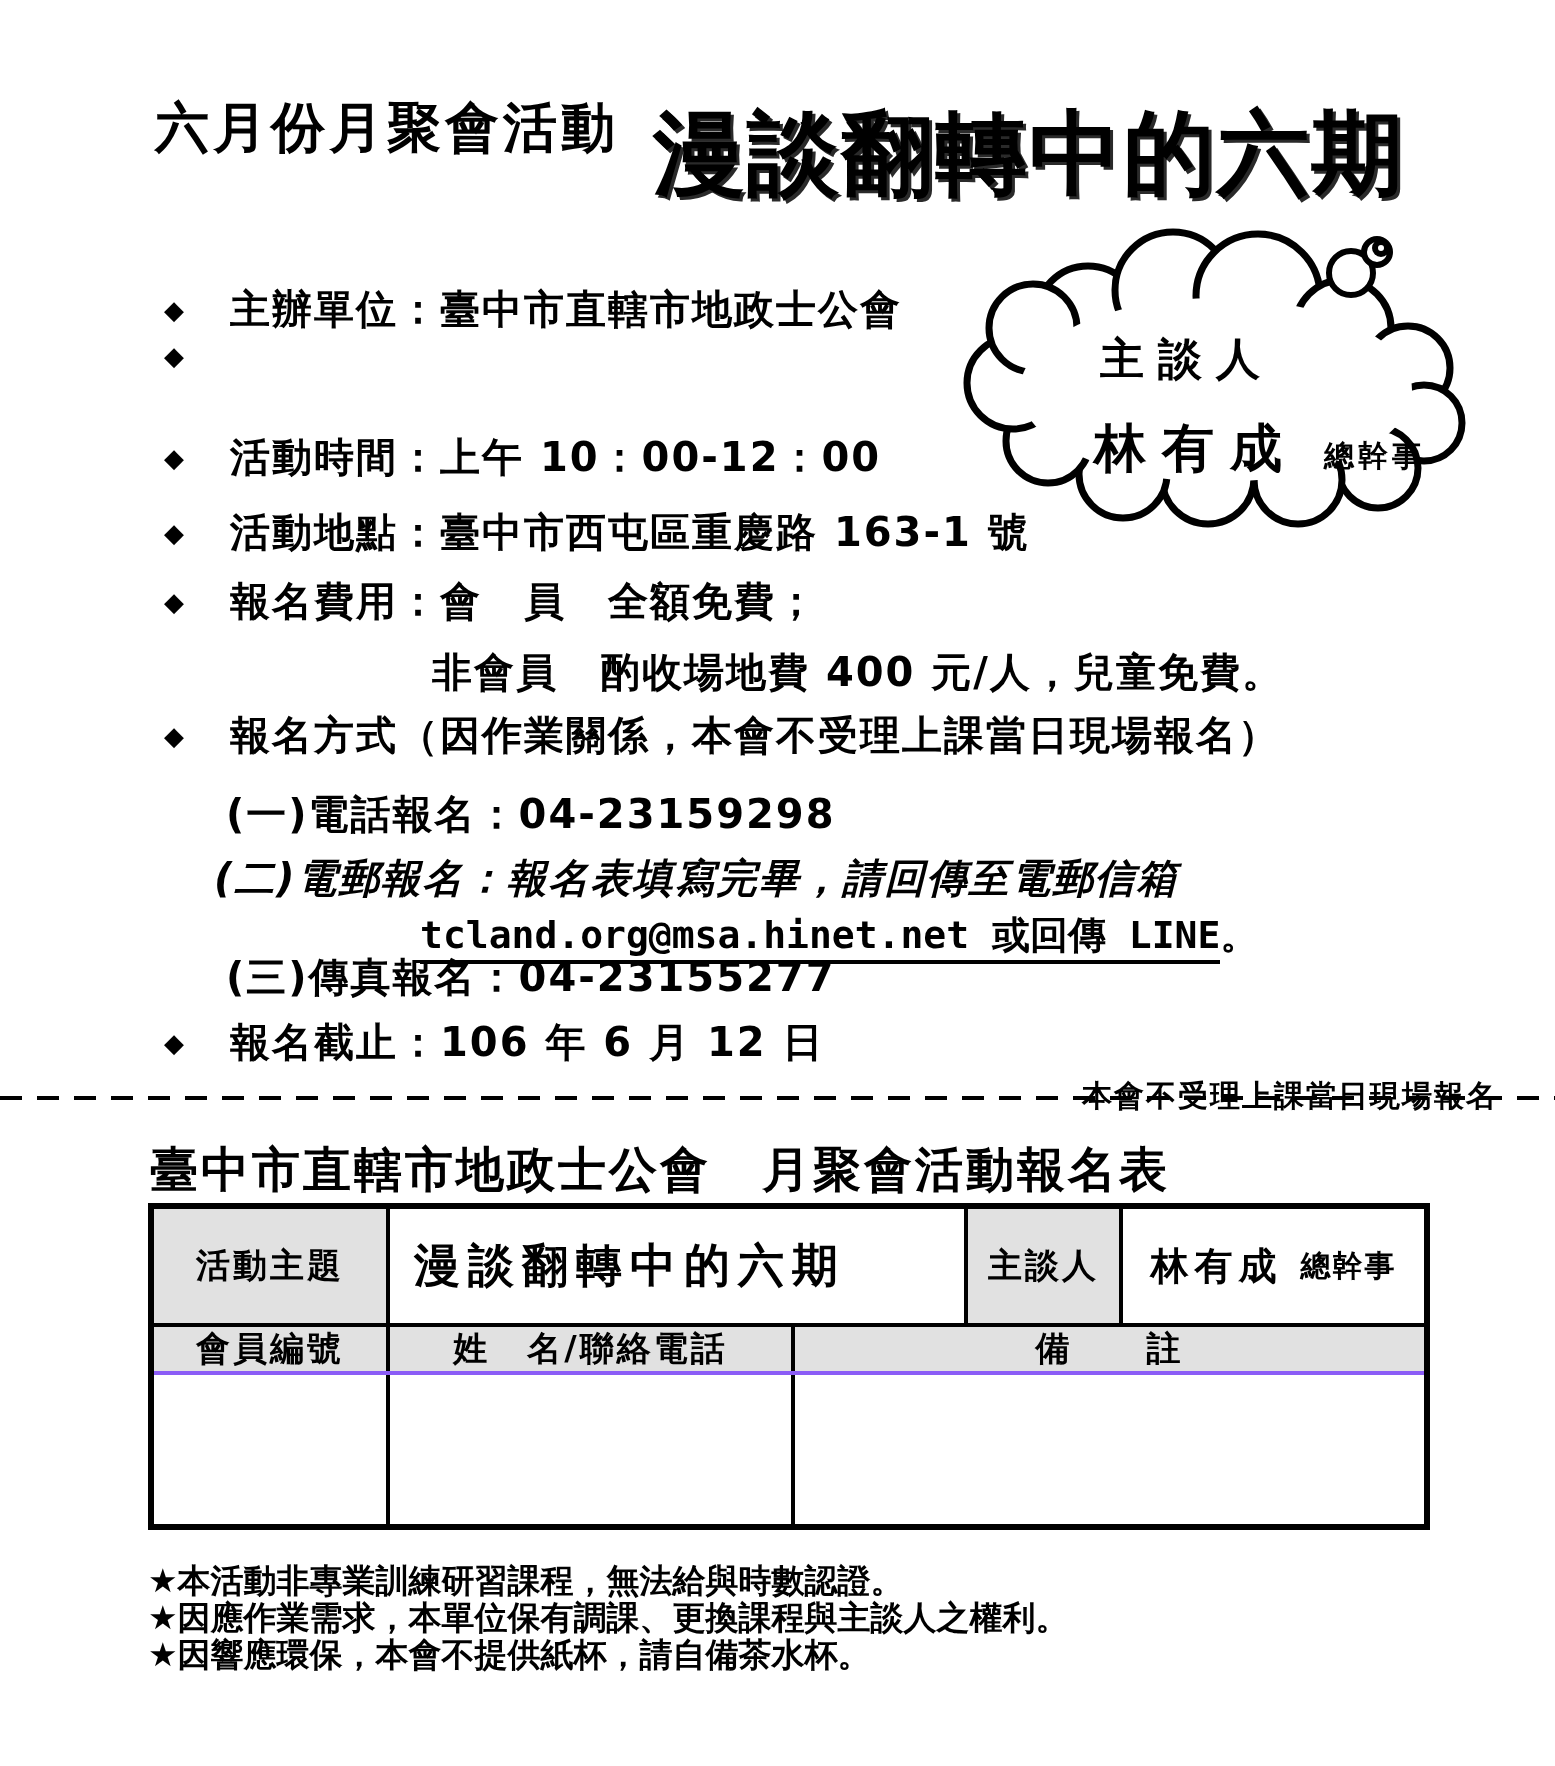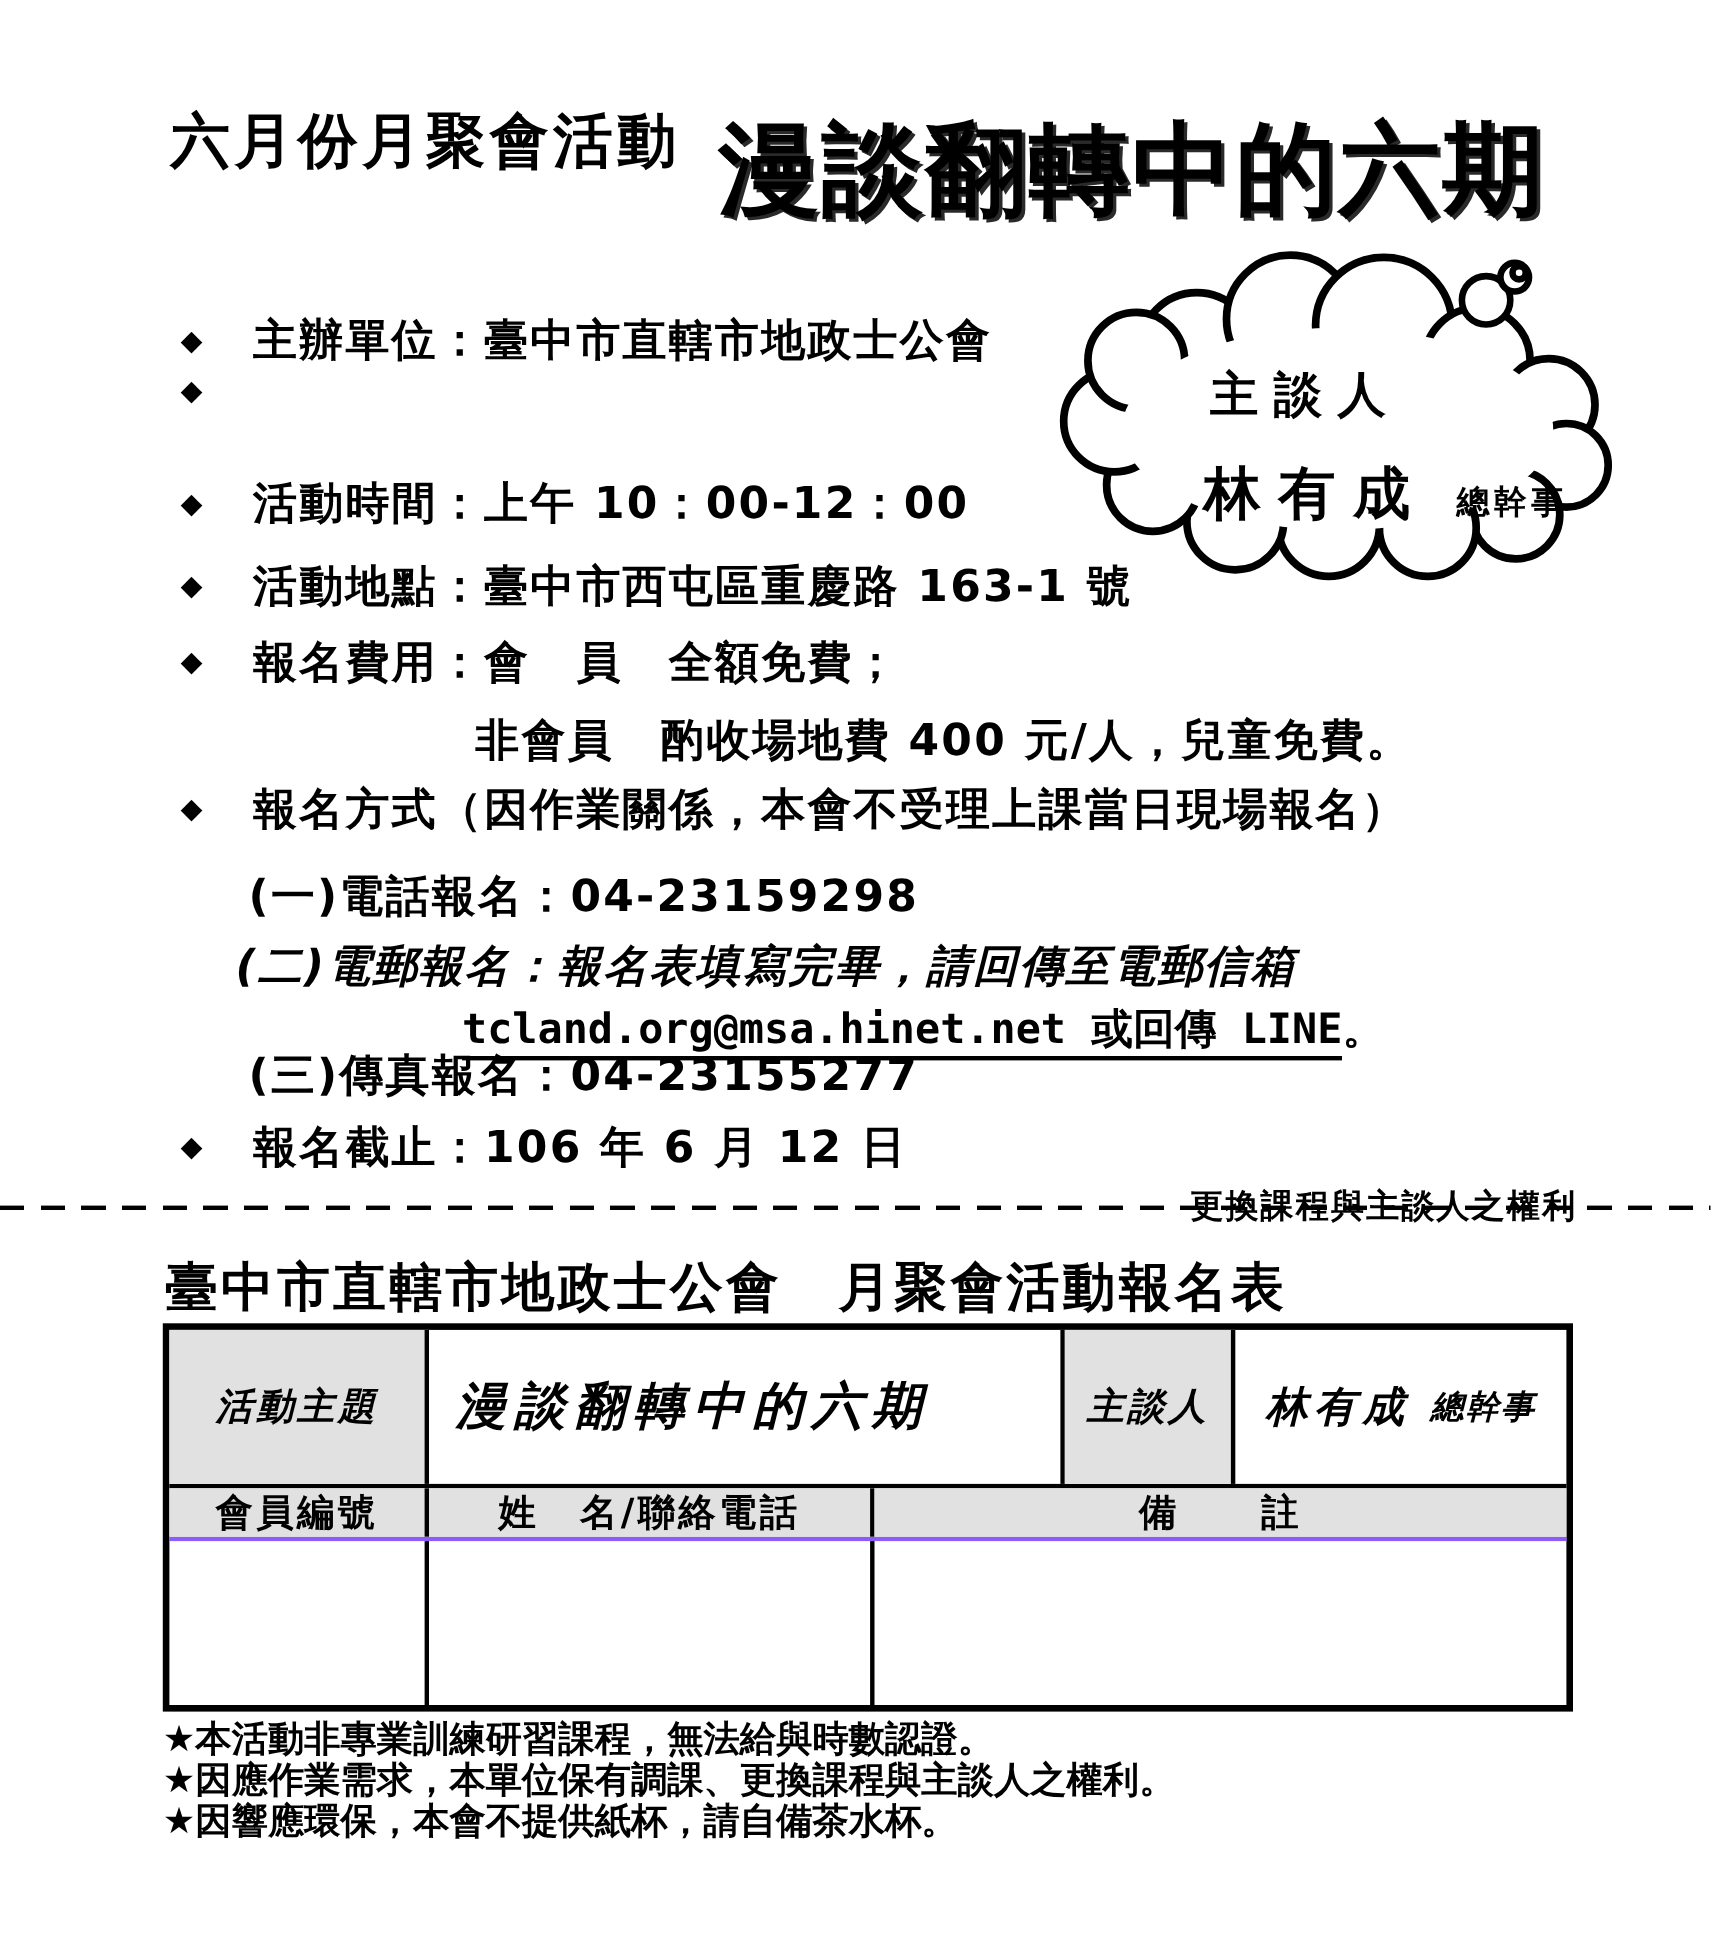--- a/index.html
+++ b/index.html
@@ -58,21 +58,21 @@
     position:absolute; left:1082px; top:1076px;
     font-family:"DejaVu Serif", serif; font-size:30px; font-weight:bold; letter-spacing:2px; white-space:nowrap;
   }
 
   
   .formtitle {
     position:absolute; left:150px; top:1138px;
     font-family:"DejaVu Serif", serif; font-size:48px; font-weight:bold; letter-spacing:3px; white-space:nowrap;
   }
   .regtable { position:absolute; left:148px; top:1203px; width:1282px; border:6px solid #000; background:#fff; }
-  .trow1 { display:grid; grid-template-columns:236px 578px 155px 1fr; height:144px; border-bottom:4px solid #000;font-style:italic; }
+  .trow1 { display:grid; grid-template-columns:236px 578px 155px 1fr; height:118px; border-bottom:4px solid #000; }
   .trow2 { display:grid; grid-template-columns:236px 405px 1fr; height:48px; border-bottom:4px solid #8b5cf6; }
   .trow3 { display:grid; grid-template-columns:236px 405px 1fr; height:149px; }
   .cell { border-right:4px solid #000; display:flex; align-items:center; justify-content:center; overflow:hidden; }
   .cell.last { border-right:none; }
   .gray { background:#e1e1e1; }
   .hdr  { font-family:"DejaVu Serif", serif; font-size:34px; font-weight:bold; letter-spacing:3px; white-space:nowrap; }
   .topicval {
     justify-content:flex-start; padding-left:24px;
     font-family:"DejaVu Serif", serif; font-size:46px; font-weight:bold; letter-spacing:8px; white-space:nowrap;
   }
@@ -126,21 +126,21 @@
 <div class="bl p5"><span class="dm">◆</span><span>報名費用：會　員　全額免費；</span></div>
 <div class="sub s-fee">非會員　酌收場地費 400 元/人，兒童免費。</div>
 <div class="bl p7"><span class="dm">◆</span><span>報名方式（因作業關係，本會不受理上課當日現場報名）</span></div>
 <div class="sub s-phone">(一)電話報名：04-23159298</div>
 <div class="sub s-mail">(二)電郵報名：報名表填寫完畢，請回傳至電郵信箱</div>
 <div class="sub s-addr"><span class="ul">tcland.org@msa.hinet.net 或回傳 LINE</span><span>。</span></div>
 <div class="sub s-fax">(三)傳真報名：04-23155277</div>
 <div class="bl p12"><span class="dm">◆</span><span>報名截止：106 年 6 月 12 日</span></div>
 
 <div class="cutline"></div>
-<div class="cuttext">更換課程與主談人之權利</div>
+<div class="cuttext">本會不受理上課當日現場報名</div>
 
 <div class="formtitle">臺中市直轄市地政士公會　月聚會活動報名表</div>
 
 <div class="regtable">
   <div class="trow1">
     <div class="cell gray hdr">活動主題</div>
     <div class="cell topicval">漫談翻轉中的六期</div>
     <div class="cell gray hdr">主談人</div>
     <div class="cell last speakerval">
         <span class="nm">林有成</span>

